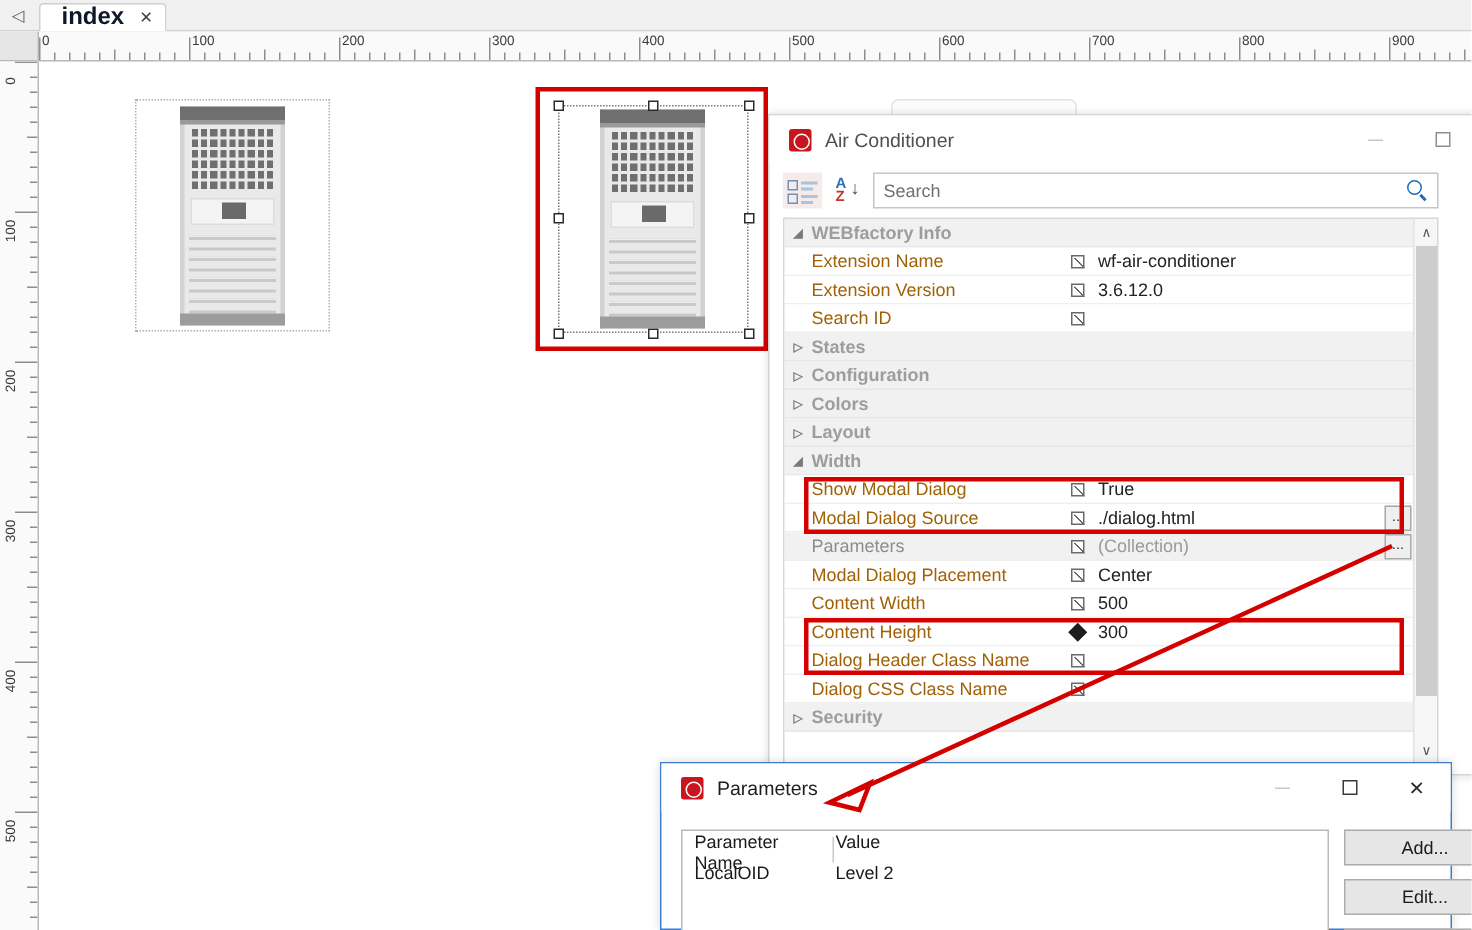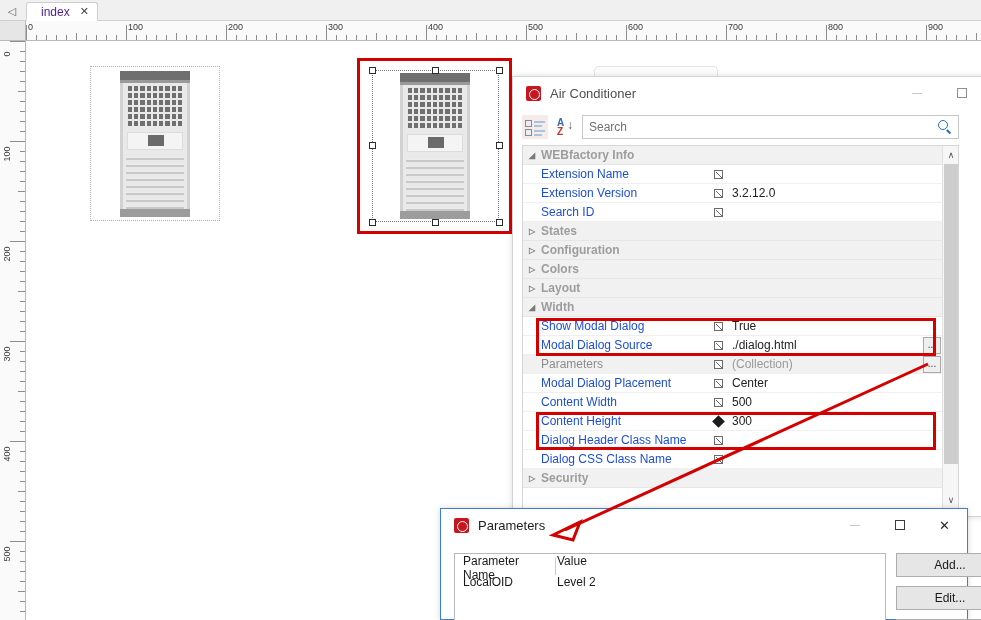--- a/index.html
+++ b/index.html
@@ -26,21 +26,21 @@
   }
   #tab-index {
     position:absolute; left:26px; top:2px; height:19px;
     padding:0 8px 0 14px;
     background:#ffffff;
     border:1px solid #cfcfcf; border-bottom:1px solid #ffffff;
     border-radius:3px 3px 0 0;
     display:flex; align-items:center; gap:10px;
     transform: skewX(0deg);
   }
-  #tab-index .tab-label { font-weight:normal; font-size:12px; color:#4c1d95; }
+  #tab-index .tab-label { font-weight:bold; font-size:16px; color:#0f172a; }
   #tab-index .tab-close { font-size:11px; color:#444; cursor:pointer; }
 
   
   #ruler-h {
     position:absolute; left:0; top:21px; width:981px; height:20px;
     background:#fafafa; border-bottom:1px solid #b9b9b9;
     overflow:hidden;
   }
   #ruler-h .corner {
     position:absolute; left:0; top:0; width:26px; height:20px;
@@ -177,21 +177,21 @@
     color:#9d9d9d; font-weight:bold; font-size:12px;
     border-bottom:1px solid #e6e6e6;
   }
   .cat-arrow { width:18px; text-align:center; font-size:8px; color:#7a7a7a; }
   .prop-row {
     height:19px; display:flex; align-items:center;
     border-bottom:1px solid #efefef; background:#ffffff;
   }
   .prop-row.dim { background:#f1f1f1; }
   .prop-name {
-    width:183px; padding-left:18px; font-size:12px; color:#1d4ed8;
+    width:183px; padding-left:18px; font-size:12px; color:#a16207;
     overflow:hidden; white-space:nowrap;
   }
   .prop-row.dim .prop-name { color:#8d8d8d; }
   .prop-glyph { width:24px; display:flex; align-items:center; justify-content:center; }
   .g-bind {
     width:9px; height:9px; border:1px solid #6a6a6a; position:relative; background:#fff;
   }
   .g-bind::after {
     content:""; position:absolute; left:1px; top:1px; width:7px; height:7px;
     background: linear-gradient(45deg, transparent 46%, #6a6a6a 46%, #6a6a6a 56%, transparent 56%);
@@ -653,27 +653,28 @@
     <div id="prop-rows">
         <div class="cat-row">
           <span class="cat-arrow">◢</span>
           <span>WEBfactory Info</span>
         </div>
         <div class="prop-row">
           <span class="prop-name">Extension Name</span>
           <span class="prop-glyph">
             <span class="g-bind"></span>
           </span>
+          <span class="prop-value">wf-air-conditioner</span>
         </div>
         <div class="prop-row">
           <span class="prop-name">Extension Version</span>
           <span class="prop-glyph">
             <span class="g-bind"></span>
           </span>
-          <span class="prop-value">3.2.12.0</span>
+          <span class="prop-value">3.6.12.0</span>
         </div>
         <div class="prop-row">
           <span class="prop-name">Search ID</span>
           <span class="prop-glyph">
             <span class="g-bind"></span>
           </span>
           <span class="prop-value"></span>
         </div>
         <div class="cat-row">
           <span class="cat-arrow">▷</span>

